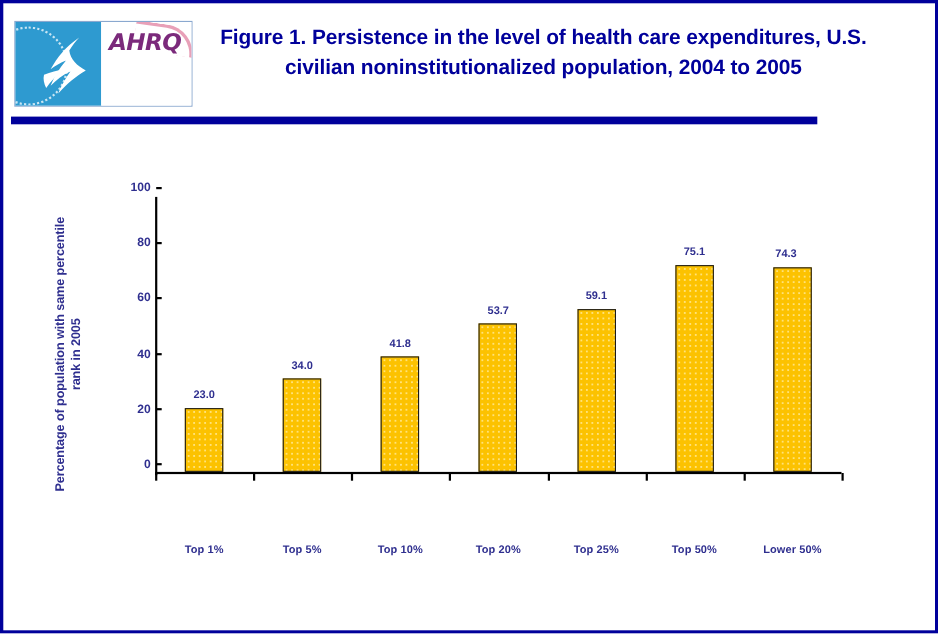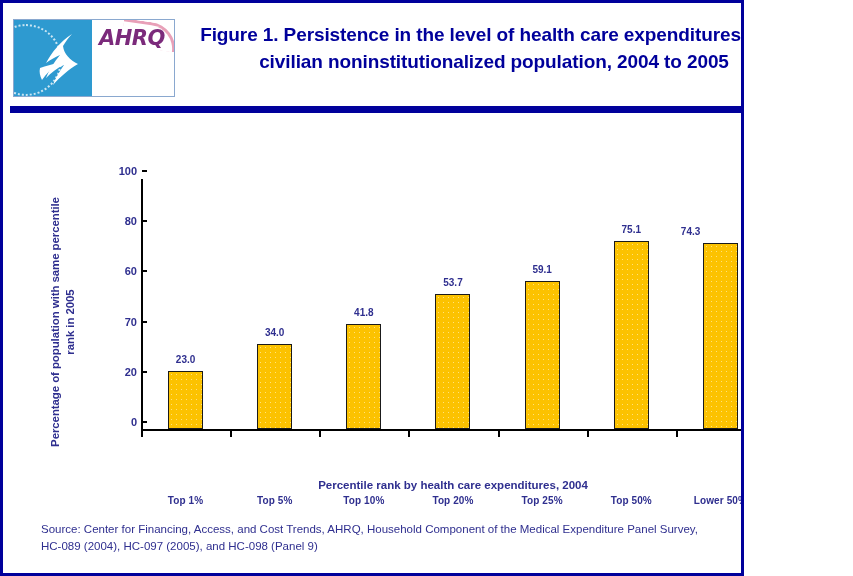--- a/index.html
+++ b/index.html
@@ -5,21 +5,21 @@
   html, body {
     margin: 0;
     padding: 0;
     background: #ffffff;
   }
   body {
     font-family: "Liberation Sans", sans-serif;
   }
   #page {
     position: relative;
-    width: 744px;
+    width: 853px;
     height: 576px;
     background: #ffffff;
     border: 3px solid #00009B;
     box-sizing: border-box;
     overflow: hidden;
   }
 
   
   #header {
     position: absolute;
@@ -268,21 +268,21 @@
       <div id="yticks">
           <div class="ytick-row" style="bottom: 2px;">
             <span class="ylab">0</span>
             <span class="ymark"></span>
           </div>
           <div class="ytick-row" style="bottom: 52.2px;">
             <span class="ylab">20</span>
             <span class="ymark"></span>
           </div>
           <div class="ytick-row" style="bottom: 102.4px;">
-            <span class="ylab">70</span>
+            <span class="ylab">40</span>
             <span class="ymark"></span>
           </div>
           <div class="ytick-row" style="bottom: 152.6px;">
             <span class="ylab">60</span>
             <span class="ymark"></span>
           </div>
           <div class="ytick-row" style="bottom: 202.8px;">
             <span class="ylab">80</span>
             <span class="ymark"></span>
           </div>
@@ -322,34 +322,29 @@
             <div class="bar" style="height: 148.341px;"></div>
           </div>
           <div class="bar-value" style="left: 356.571px; bottom: 156.341px;">59.1</div>
           <div class="bar-slot" style="left: 445.714px;">
             <div class="bar" style="height: 188.501px;"></div>
           </div>
           <div class="bar-value" style="left: 445.714px; bottom: 196.501px;">75.1</div>
           <div class="bar-slot" style="left: 534.857px;">
             <div class="bar" style="height: 186.493px;"></div>
           </div>
-          <div class="bar-value" style="left: 505px; bottom: 194.493px;">74.3</div>
+          <div class="bar-value" style="left: 529px; bottom: 194.493px;">74.3</div>
         </div>
       <div id="xcats">
           <div class="xcat" style="left: 0px;">Top 1%</div>
           <div class="xcat" style="left: 89.1429px;">Top 5%</div>
           <div class="xcat" style="left: 178.286px;">Top 10%</div>
           <div class="xcat" style="left: 267.429px;">Top 20%</div>
           <div class="xcat" style="left: 356.571px;">Top 25%</div>
           <div class="xcat" style="left: 445.714px;">Top 50%</div>
           <div class="xcat" style="left: 534.857px;">Lower 50%</div>
         </div>
     </div>
 
-    <div id="xlabel">Percentile rank by health care expenditures, 2004</div>
   </div>
 
-  <div id="source-note">
-    <div>Source: Center for Financing, Access, and Cost Trends, AHRQ, Household Component of the Medical Expenditure Panel Survey,</div>
-    <div>HC-089 (2004), HC-097 (2005), and HC-098 (Panel 9)</div>
-  </div>
 
 </div>
 
 </body></html>

